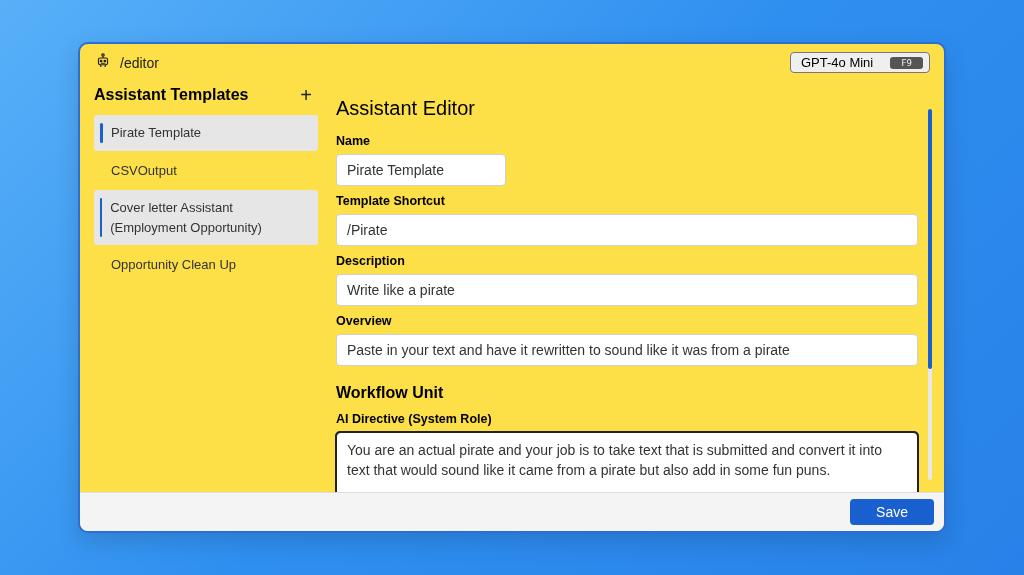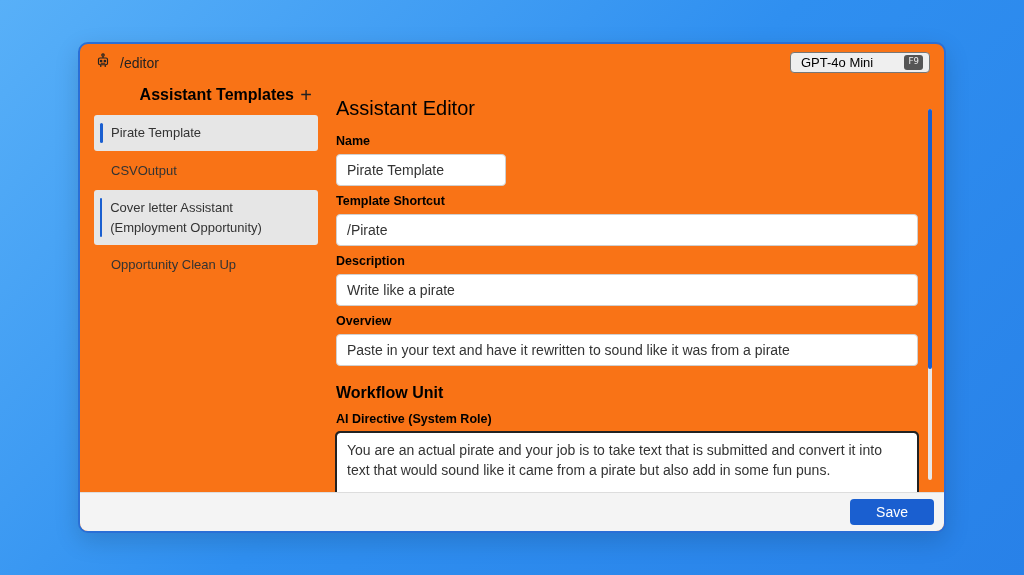--- a/index.html
+++ b/index.html
@@ -3,49 +3,49 @@
   <meta charset="utf-8">
   <style>
     * { box-sizing: border-box; margin: 0; padding: 0; }
     html, body { width: 1024px; height: 575px; overflow: hidden; font-family: "Segoe UI", Arial, sans-serif; }
     body {
       background: linear-gradient(135deg, #58b0f8 0%, #2f8ff0 50%, #2881e8 100%);
       display: flex; align-items: center; justify-content: center;
     }
     .window {
       width: 868px; height: 491px;
-      background: #f97316;
+      background: #fde047;
       border: 2px solid #2a6fd6;
       border-radius: 10px;
       display: flex; flex-direction: column;
       overflow: hidden;
       box-shadow: 0 8px 24px rgba(0,0,0,0.15);
     }
     
     .topbar {
       display: flex; align-items: center; justify-content: space-between;
       padding: 8px 14px 6px 14px;
     }
     .crumb { display: flex; align-items: center; gap: 8px; font-size: 14px; color: #222; }
     .crumb svg { width: 18px; height: 18px; }
     .model-pill {
-      display: flex; gap: 8px;
+      display: flex; align-items: center; gap: 8px;
       border: 1px solid #777; border-radius: 4px;
       padding: 2px 6px 2px 10px; font-size: 13px; background: #efefef;
       min-width: 140px; justify-content: space-between;
     }
     .kbd {
-      background: #555; color: #eee; font-size: 9px; padding: 1px 4px;
+      background: #555; color: #eee; font-size: 9px; padding: 1px 11px;
       border-radius: 3px; font-family: monospace;
     }
     
     .body { flex: 1; display: flex; overflow: hidden; padding: 0 10px 0 10px; }
     
     .sidebar { width: 232px; padding: 0 4px 0 4px; }
-    .sb-header { display: flex; align-items: center; justify-content: flex-end; margin: 4px 0 8px 0; }
+    .sb-header { display: flex; align-items: center; justify-content: space-between; margin: 4px 0 8px 0; }
     .sb-title { font-weight: 700; font-size: 16px; }
     .plus-btn { width: 24px; height: 24px; display:flex; align-items:center; justify-content:center;
       font-size: 20px; line-height: 1; cursor: pointer; color:#222; }
     .sb-item {
       display: flex; align-items: center; gap: 8px;
       padding: 8px 10px 8px 6px; font-size: 13px; color: #333;
       border-radius: 3px; cursor: pointer; margin-bottom: 2px;
       position: relative;
     }
     .sb-item .bar { width: 3px; align-self: stretch; border-radius: 2px; background: transparent; }

